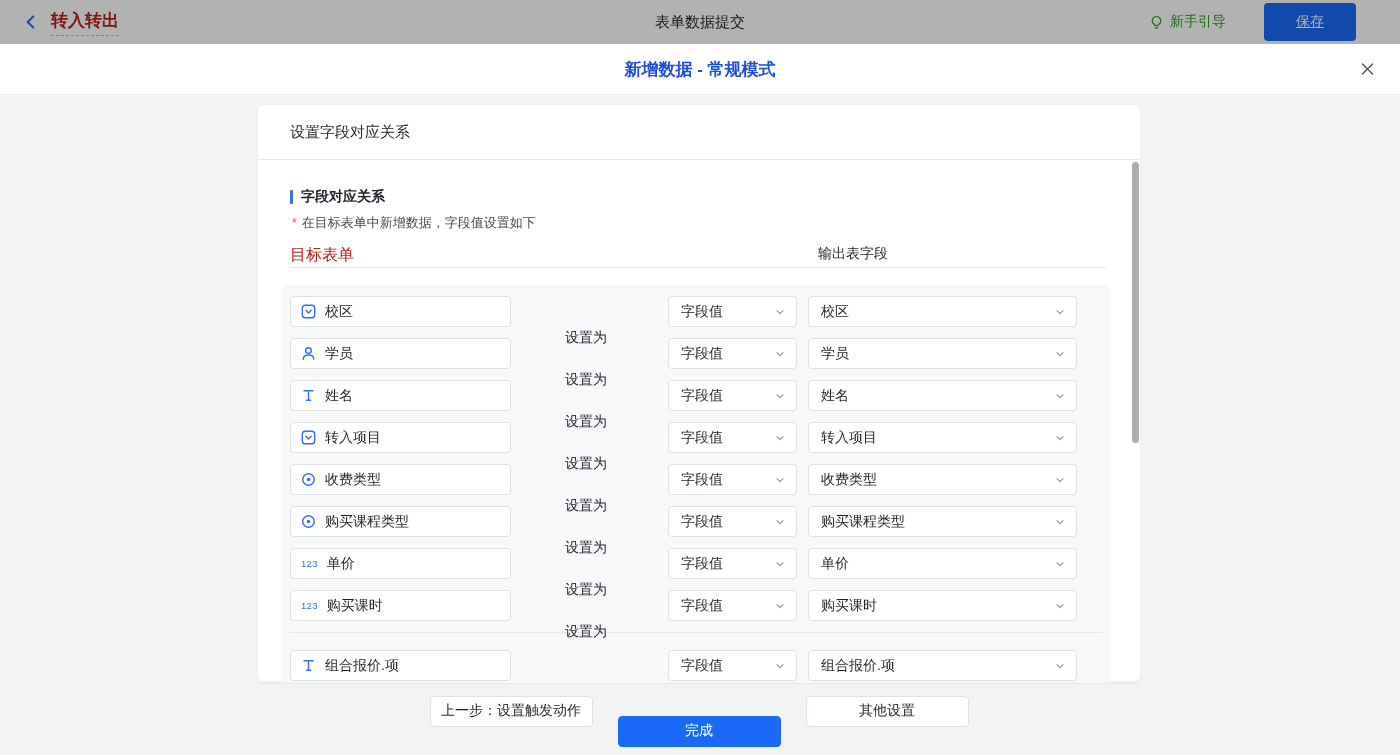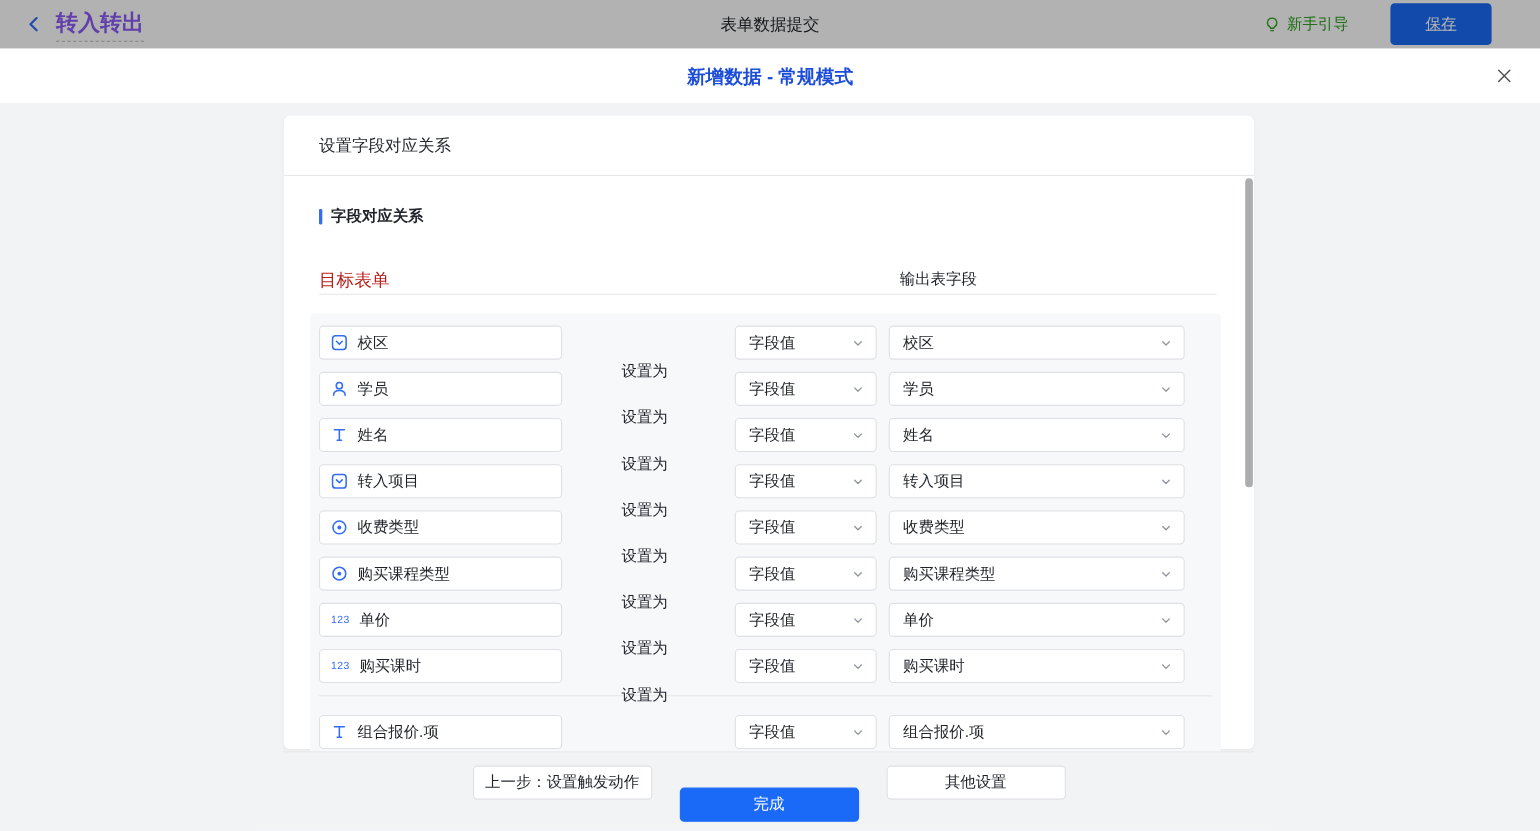--- a/index.html
+++ b/index.html
@@ -5,21 +5,21 @@
   * { margin:0; padding:0; box-sizing:border-box; }
   html,body { width:1400px; height:755px; }
   body { font-family:"Liberation Sans","DejaVu Sans",sans-serif; color:#1f2329; }
   .screen { position:relative; width:1400px; height:755px; overflow:hidden; background:#f2f3f5; }
 
   
   .topbar { position:relative; height:44px; background:#ffffff; display:flex; align-items:center; padding:0 44px 0 24px; }
   .topbar::after { content:""; position:absolute; inset:0; background:rgba(0,0,0,0.30); z-index:5; }
   .back-btn { display:flex; align-items:center; gap:14px; background:none; border:none; cursor:pointer; }
   .back-chevron { color:var(--accent-blue,#336df4); display:flex; }
-  .back-label { font-size:20px; font-weight:700; color:#8b5cf6; border-bottom:1px dashed #b8bcc2; padding-bottom:3px; }
+  .back-label { font-size:17px; font-weight:700; color:#b91c1c; border-bottom:1px dashed #b8bcc2; padding-bottom:3px; }
   .topbar-title { position:absolute; left:0; right:0; text-align:center; font-size:15px; font-weight:500; color:#1f2329; }
   .topbar-right { margin-left:auto; display:flex; align-items:center; gap:38px; position:relative; }
   .guide-btn { display:flex; align-items:center; gap:6px; background:none; border:none; cursor:pointer; color:var(--guide-green,#2ea121); font-size:14px; }
   .save-btn { background:var(--button-blue,#1a6af7); color:#fff; border:none; border-radius:4px; font-size:14px; height:38px; padding:0 32px; cursor:pointer;text-decoration:underline; }
 
   
   .modal-header { position:relative; height:51px; background:#fff; border-bottom:1px solid #ececec; display:flex; align-items:center; justify-content:center; }
   .modal-title { font-size:17px; font-weight:600; color:#1d4ed8; }
   .close-btn { position:absolute; right:25px; top:50%; transform:translateY(-50%); background:none; border:none; cursor:pointer; display:flex; }
   .modal-body { position:relative; height:660px; background:#f2f3f5; }
@@ -103,20 +103,23 @@
   <div class="modal-body">
     <div class="panel">
 
       <div class="panel-header">设置字段对应关系</div>
 
       <div class="panel-scroll">
         <div class="section-title">
           <span class="section-bar"></span>
           <span class="section-text">字段对应关系</span>
         </div>
+        <div class="hint-line">
+          <span class="req">*</span><span>在目标表单中新增数据，字段值设置如下</span>
+        </div>
         <div class="col-left">目标表单</div>
         <div class="col-right">输出表字段</div>
         <div class="col-divider"></div>
 
         <div class="rows-container" id="rows-container">
   <div class="map-row">
     <div class="field-box">
       <span class="field-icon">
                   <svg width="15" height="15" viewBox="0 0 16 16" fill="none">
                     <rect x="1.4" y="1.4" width="13.2" height="13.2" rx="3" stroke="currentColor" stroke-width="1.5"></rect>

